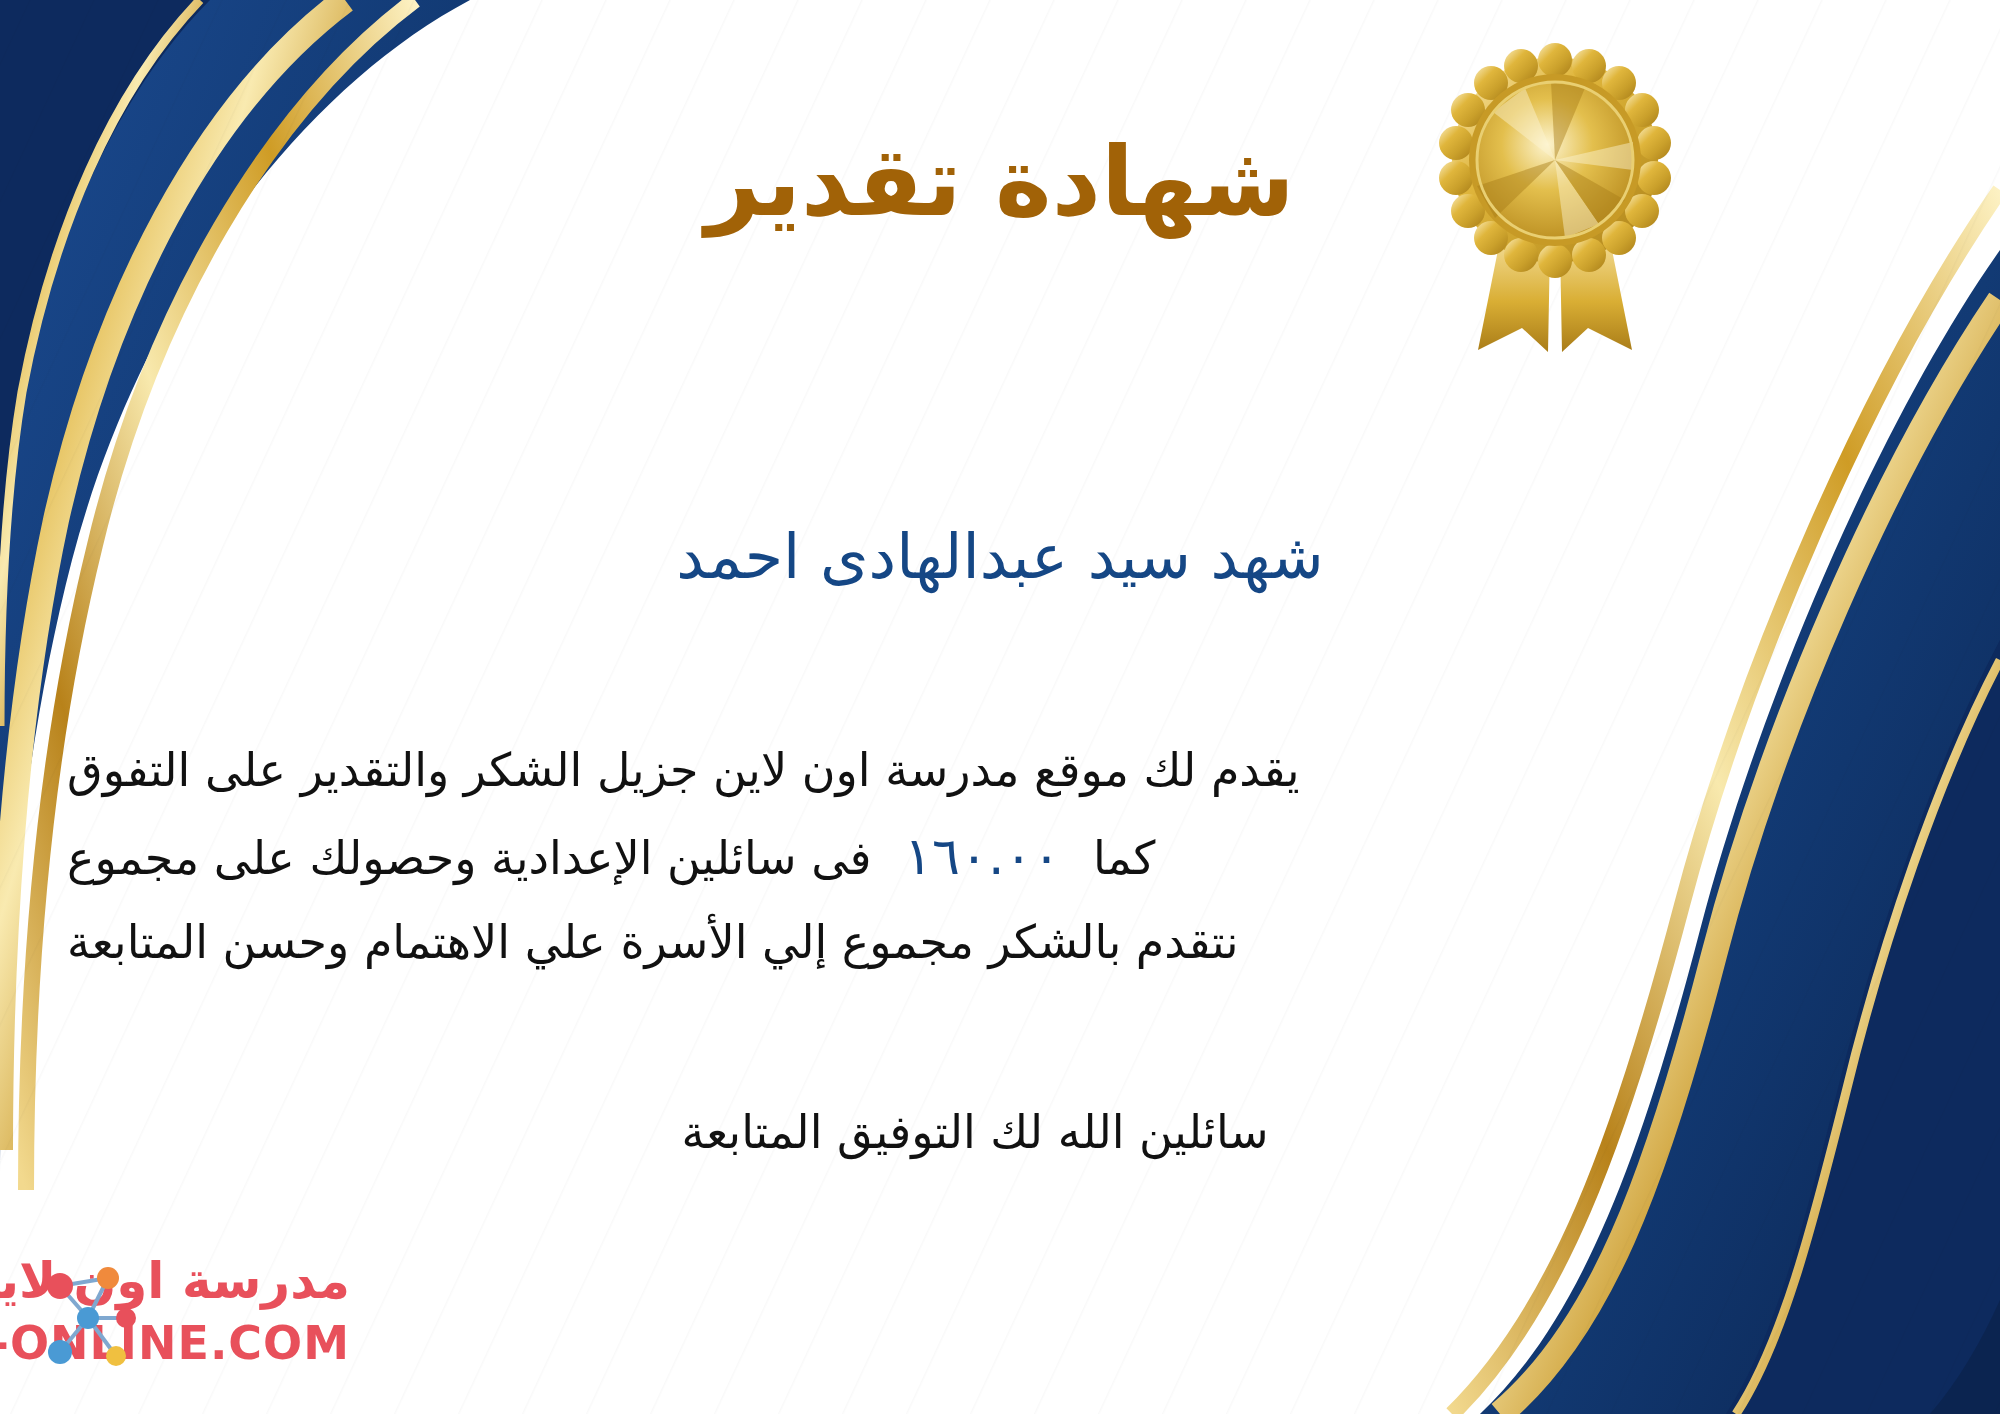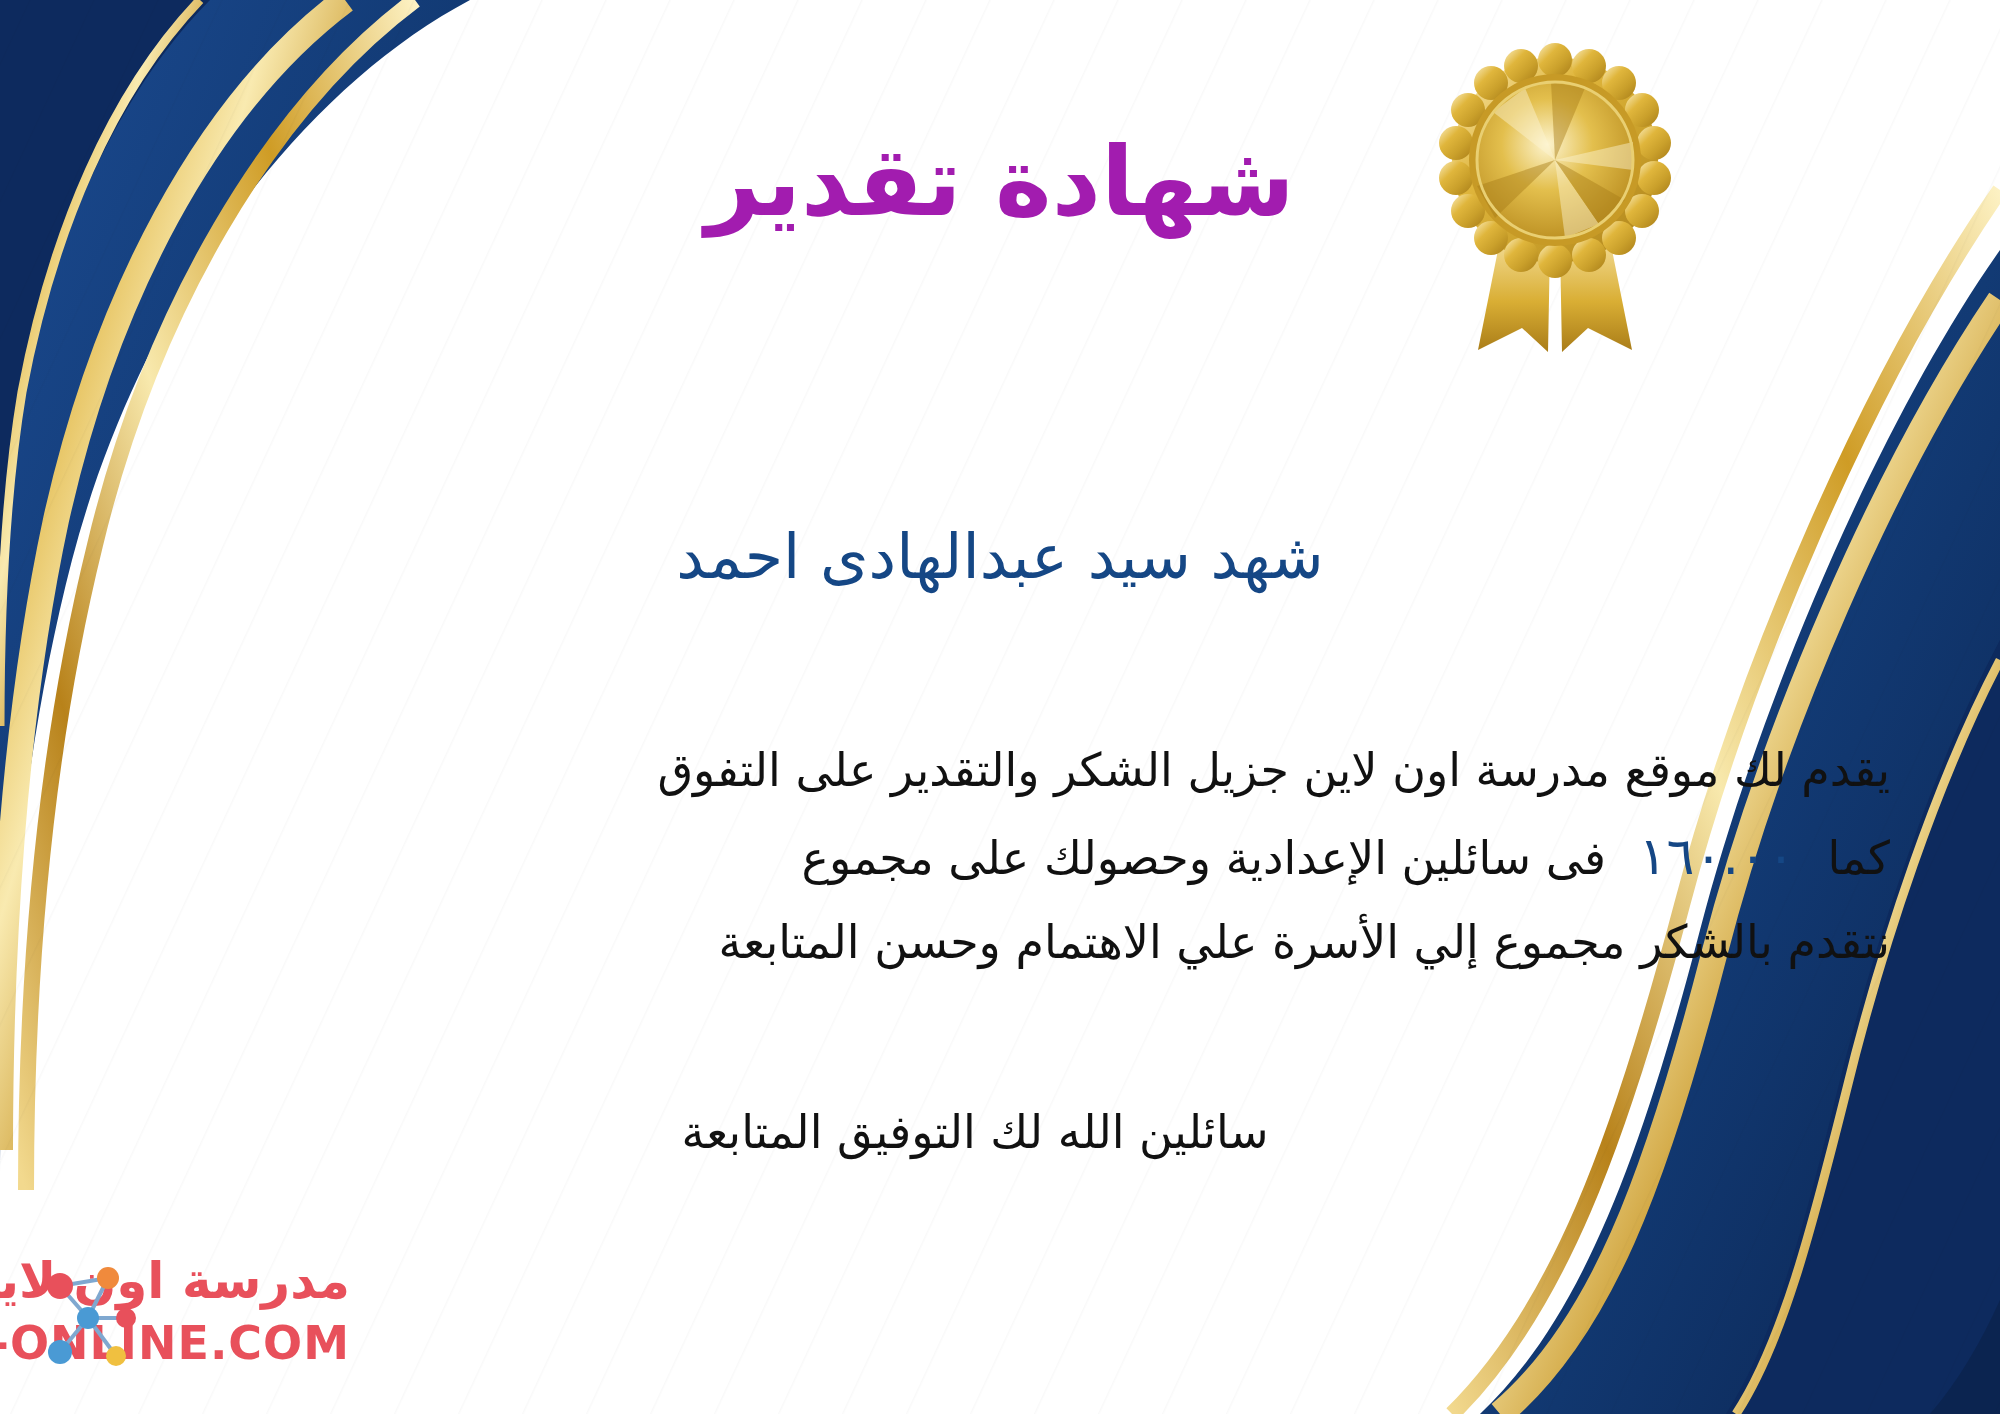--- a/index.html
+++ b/index.html
@@ -48,43 +48,43 @@
   }
 
   .cert-title {
     position: absolute;
     top: 130px;
     left: 0;
     right: 0;
     text-align: center;
     font-size: 96px;
     font-weight: 700;
-    color: #a21caf;
+    color: #a16207;
     letter-spacing: 0px;
     line-height: 1.1;
   }
 
   .student-name {
     position: absolute;
     top: 520px;
     left: 0;
     right: 0;
     text-align: center;
     font-size: 62px;
     font-weight: 400;
     color: #154785;
     line-height: 1.2;
   }
 
   .body-block {
     position: absolute;
     top: 730px;
-    left: 44px;
+    left: 67px;
     right: 110px;
-    text-align: right;
+    text-align: left;
     font-size: 46px;
     color: #111111;
     line-height: 1.75;
   }
 
   .body-line {
     display: block;
     white-space: nowrap;
   }
   .body-line.wide { letter-spacing: 0.5px; }

